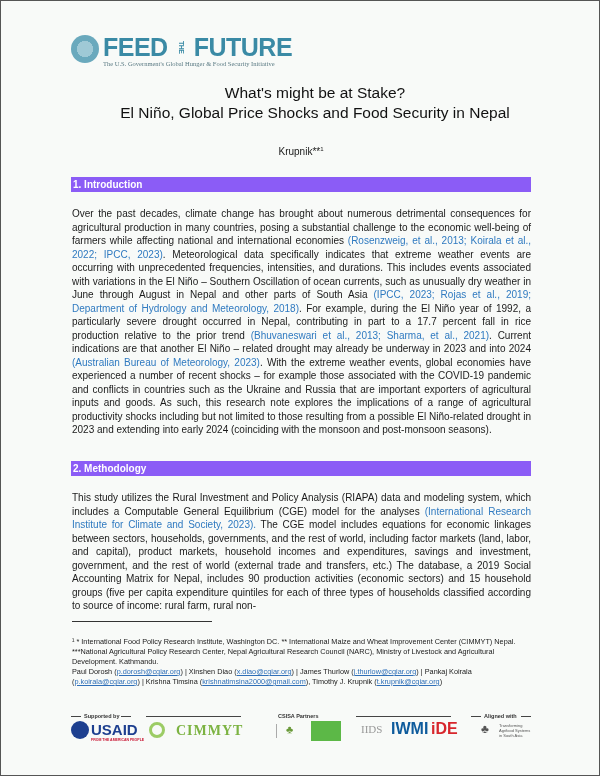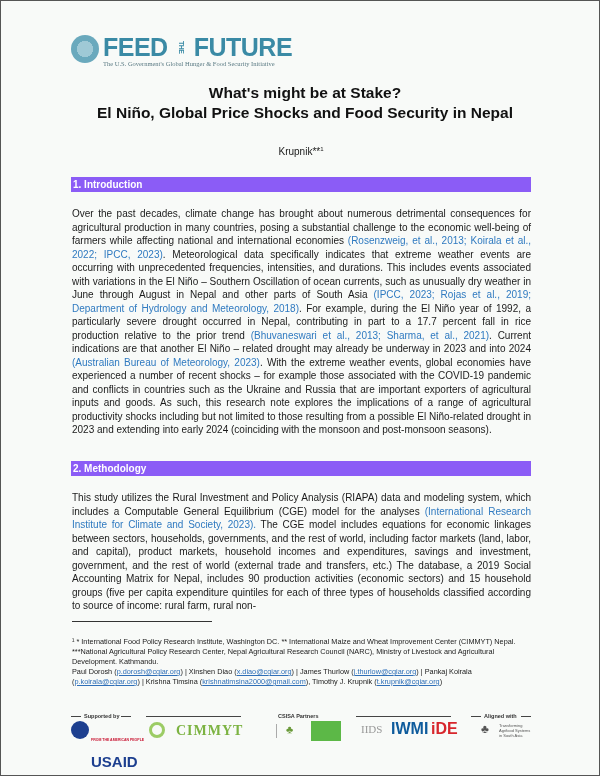--- a/index.html
+++ b/index.html
@@ -3,21 +3,21 @@
 <meta charset="utf-8">
 <style>
   html, body { margin:0; padding:0; }
   body { width:600px; height:776px; background:#f8faf8; position:relative; overflow:hidden; font-family:"Liberation Sans", sans-serif; color:#1a1a1a; }
   .page { position:absolute; left:0; top:0; width:598px; height:774px; border:1px solid #555; background:#f8faf8; }
   .header { position:absolute; left:70px; top:34px; height:36px; display:flex; align-items:flex-start; }
   .seal { width:28px; height:28px; border-radius:50%; background:radial-gradient(circle,#9fc9d6 0 40%,#6aa9bd 41% 100%); margin-right:4px; }
   .logo-main { font-size:25px; font-weight:bold; color:#3a8aa5; letter-spacing:-0.5px; line-height:24px; display:flex; align-items:center; }
   .logo-the { font-size:7px; writing-mode:vertical-rl; color:#3a8aa5; margin:0 1px; }
   .logo-sub { font-family:"Liberation Serif", serif; font-size:6.5px; color:#5b7b84; margin-top:1px; }
-  .title { position:absolute; left:64px; width:480px; top:82px; text-align:center; font-weight:bold; font-size:15.5px; line-height:20px; color:#111; }
+  .title { position:absolute; left:74px; width:480px; top:82px; text-align:center; font-weight:normal; font-size:15.5px; line-height:20px; color:#111; }
   .authors { position:absolute; left:60px; width:480px; top:141px; text-align:center; font-size:10px; line-height:14px; }
   .authors sup { font-size:6px; }
   .sec-head { position:absolute; left:70px; width:460px; height:15px; background:#8b5cf6; color:#fff; font-weight:bold; font-size:10px; line-height:15px; padding-left:2px; box-sizing:border-box; }
   .para { position:absolute; left:71px; width:459px; font-size:10px; line-height:13.5px; text-align:justify; }
   .cite { color:#2f7ac0; }
   .fn-rule { position:absolute; left:71px; top:620px; width:140px; border-top:1px solid #333; }
   .footnote { position:absolute; left:71px; top:624px; width:460px; font-size:7.3px; line-height:10px;margin-top:12px; }
   .footnote a { color:#2f6fb8; text-decoration:underline; }
   .sponsors { position:absolute; left:70px; top:712px; width:465px; height:36px; }
   .slabel { position:absolute; top:0; font-size:5.5px; font-weight:bold; color:#333; }
@@ -67,21 +67,21 @@
     <div class="slabel" style="left:13px;">Supported by</div>
     <div class="sline" style="left:50px;width:10px;"></div>
     <div class="sline" style="left:75px;width:95px;"></div>
     <div class="slabel" style="left:207px;">CSISA Partners</div>
     <div class="sline" style="left:285px;width:95px;"></div>
     <div class="sline" style="left:400px;width:10px;"></div>
     <div class="slabel" style="left:413px;">Aligned with</div>
     <div class="sline" style="left:450px;width:10px;"></div>
 
     <div class="logo" style="left:0;top:8px;width:18px;height:18px;border-radius:50%;background:#1d3f8f;"></div>
-    <div class="logo" style="left:20px;top:8px;font-size:15px;color:#1d3f8f;margin-top:32px;">USAID</div>
+    <div class="logo" style="left:20px;top:8px;font-size:15px;color:#1d3f8f;">USAID</div>
     <div class="logo" style="left:20px;top:25px;font-size:3.5px;color:#c8102e;">FROM THE AMERICAN PEOPLE</div>
 
     <div class="logo" style="left:78px;top:9px;width:16px;height:16px;border-radius:50%;border:3px solid #9ccc65;box-sizing:border-box;"></div>
     <div class="logo" style="left:105px;top:10px;font-family:'Liberation Serif',serif;font-size:14px;color:#7cb342;letter-spacing:1px;">CIMMYT</div>
     <div class="logo" style="left:205px;top:11px;width:1px;height:14px;background:#aaa;"></div>
     <div class="logo" style="left:215px;top:10px;font-size:11px;color:#6a9a3a;">♣</div>
     <div class="logo" style="left:240px;top:8px;width:30px;height:20px;background:#5cb847;"></div>
     <div class="logo" style="left:290px;top:10px;font-family:'Liberation Serif',serif;font-weight:normal;font-size:11px;color:#999;">IIDS</div>
     <div class="logo" style="left:320px;top:7px;font-size:16px;color:#0e5b9c;">IWMI</div>
     <div class="logo" style="left:360px;top:7px;font-size:16px;color:#d7262c;">iDE</div>

